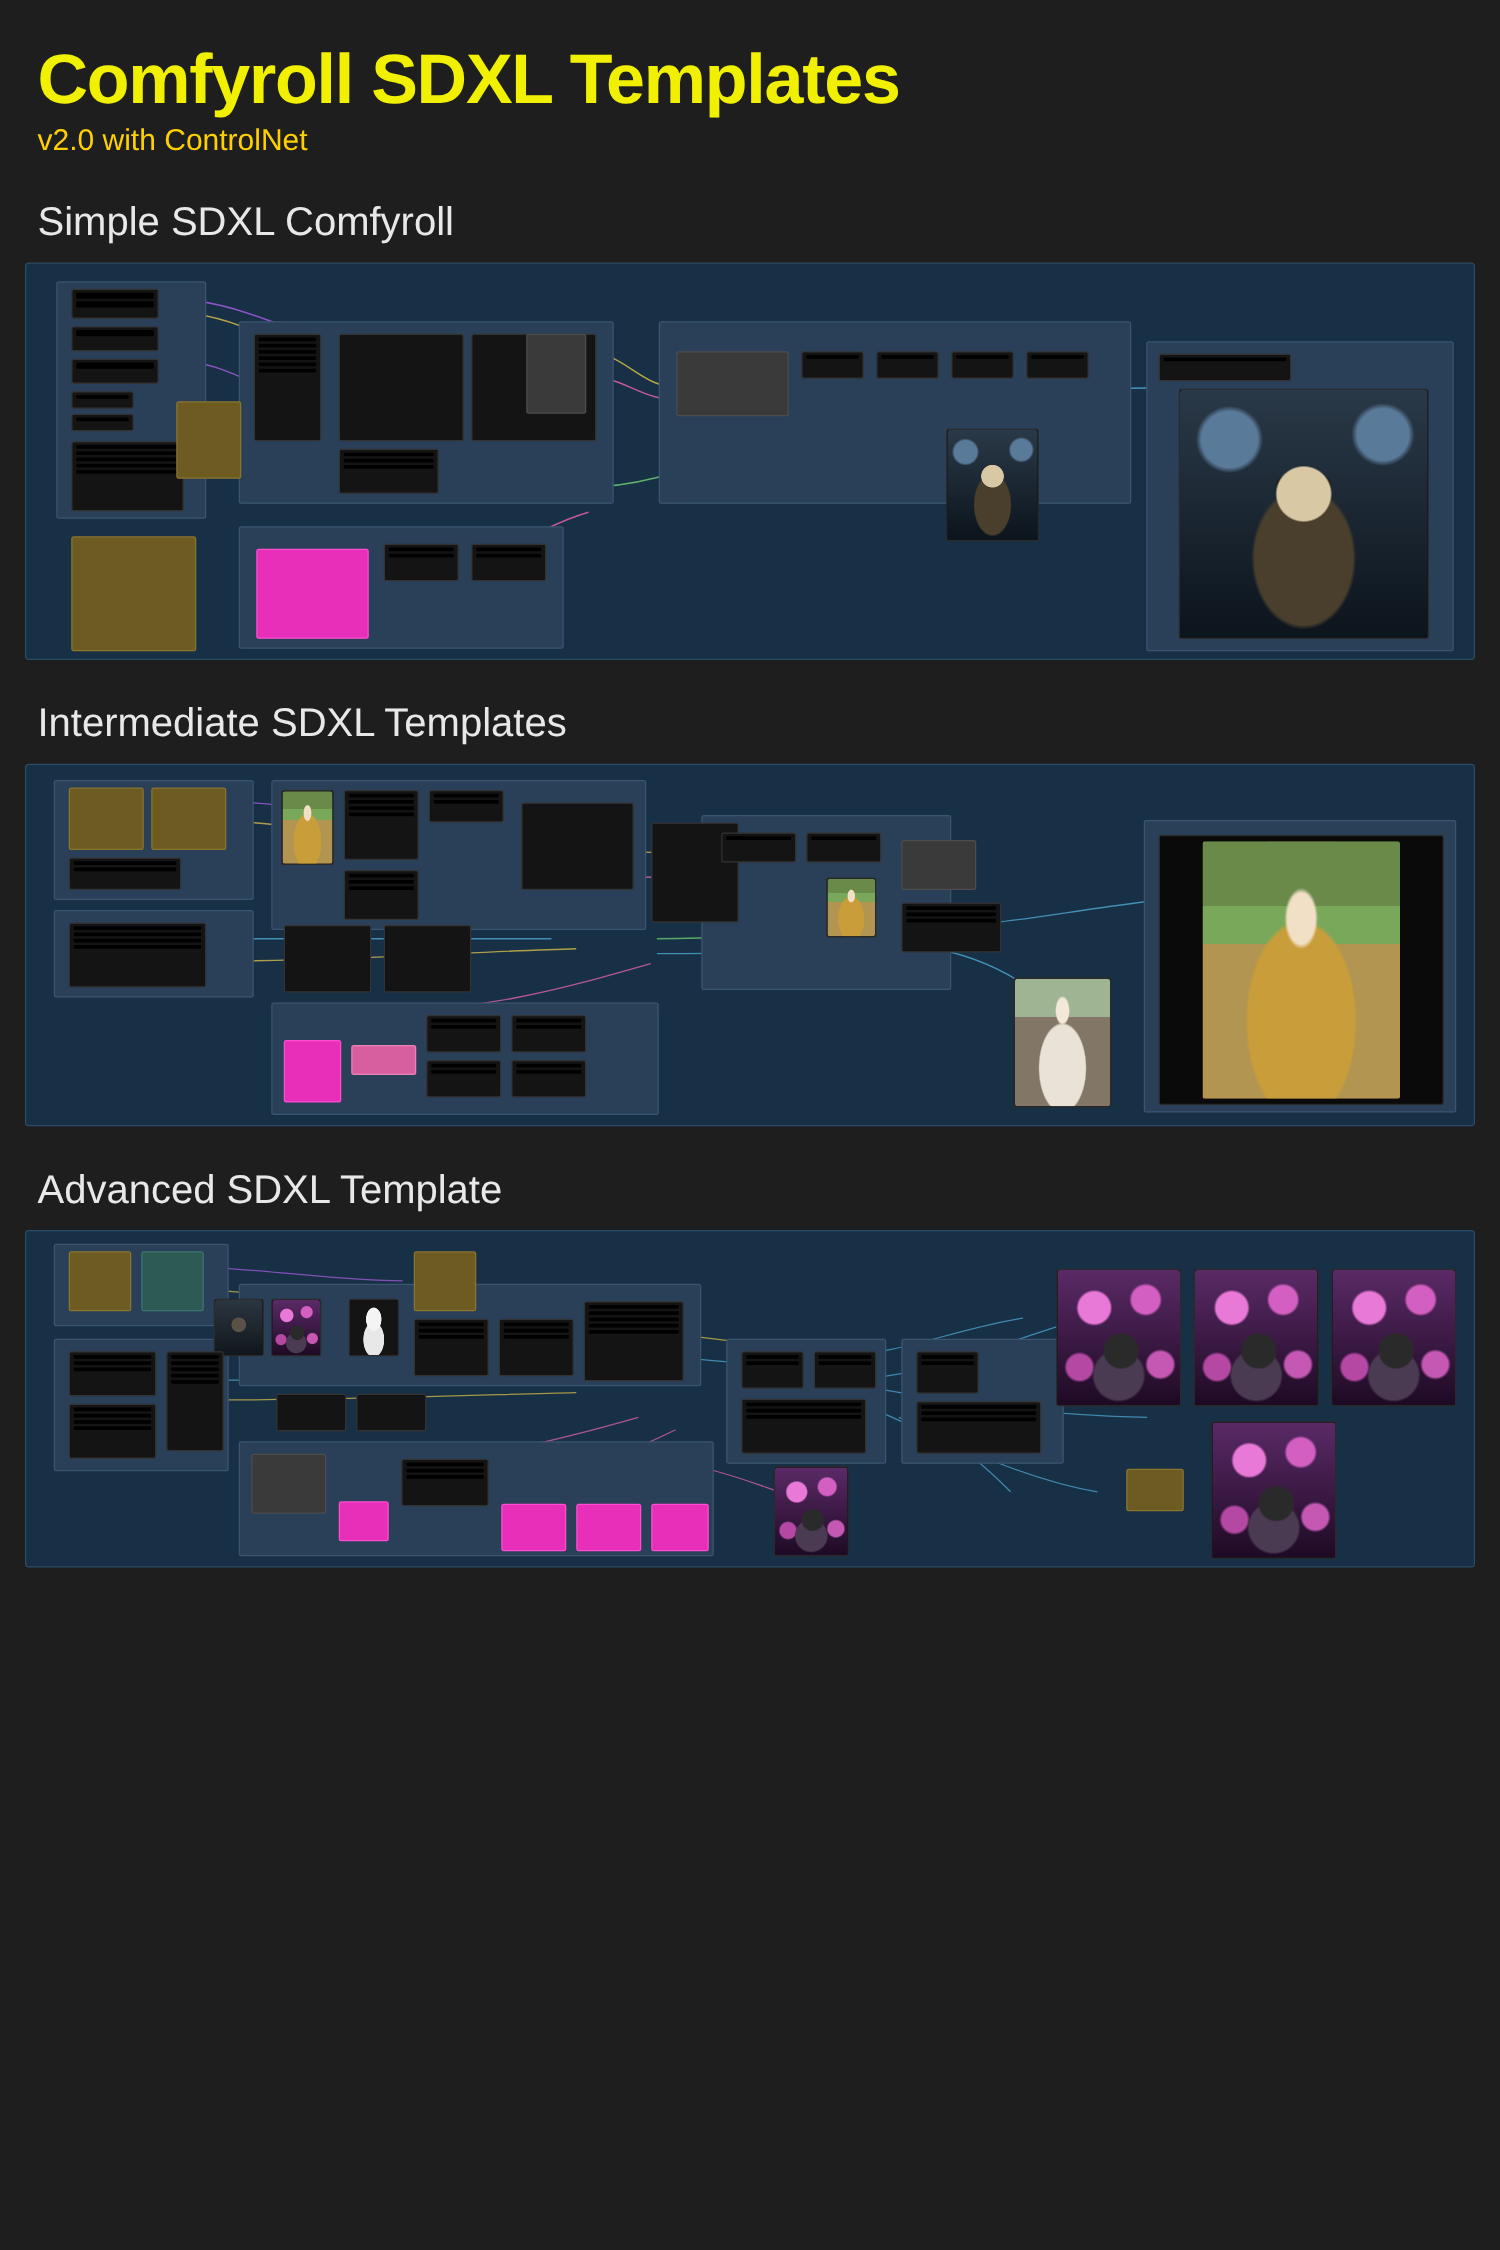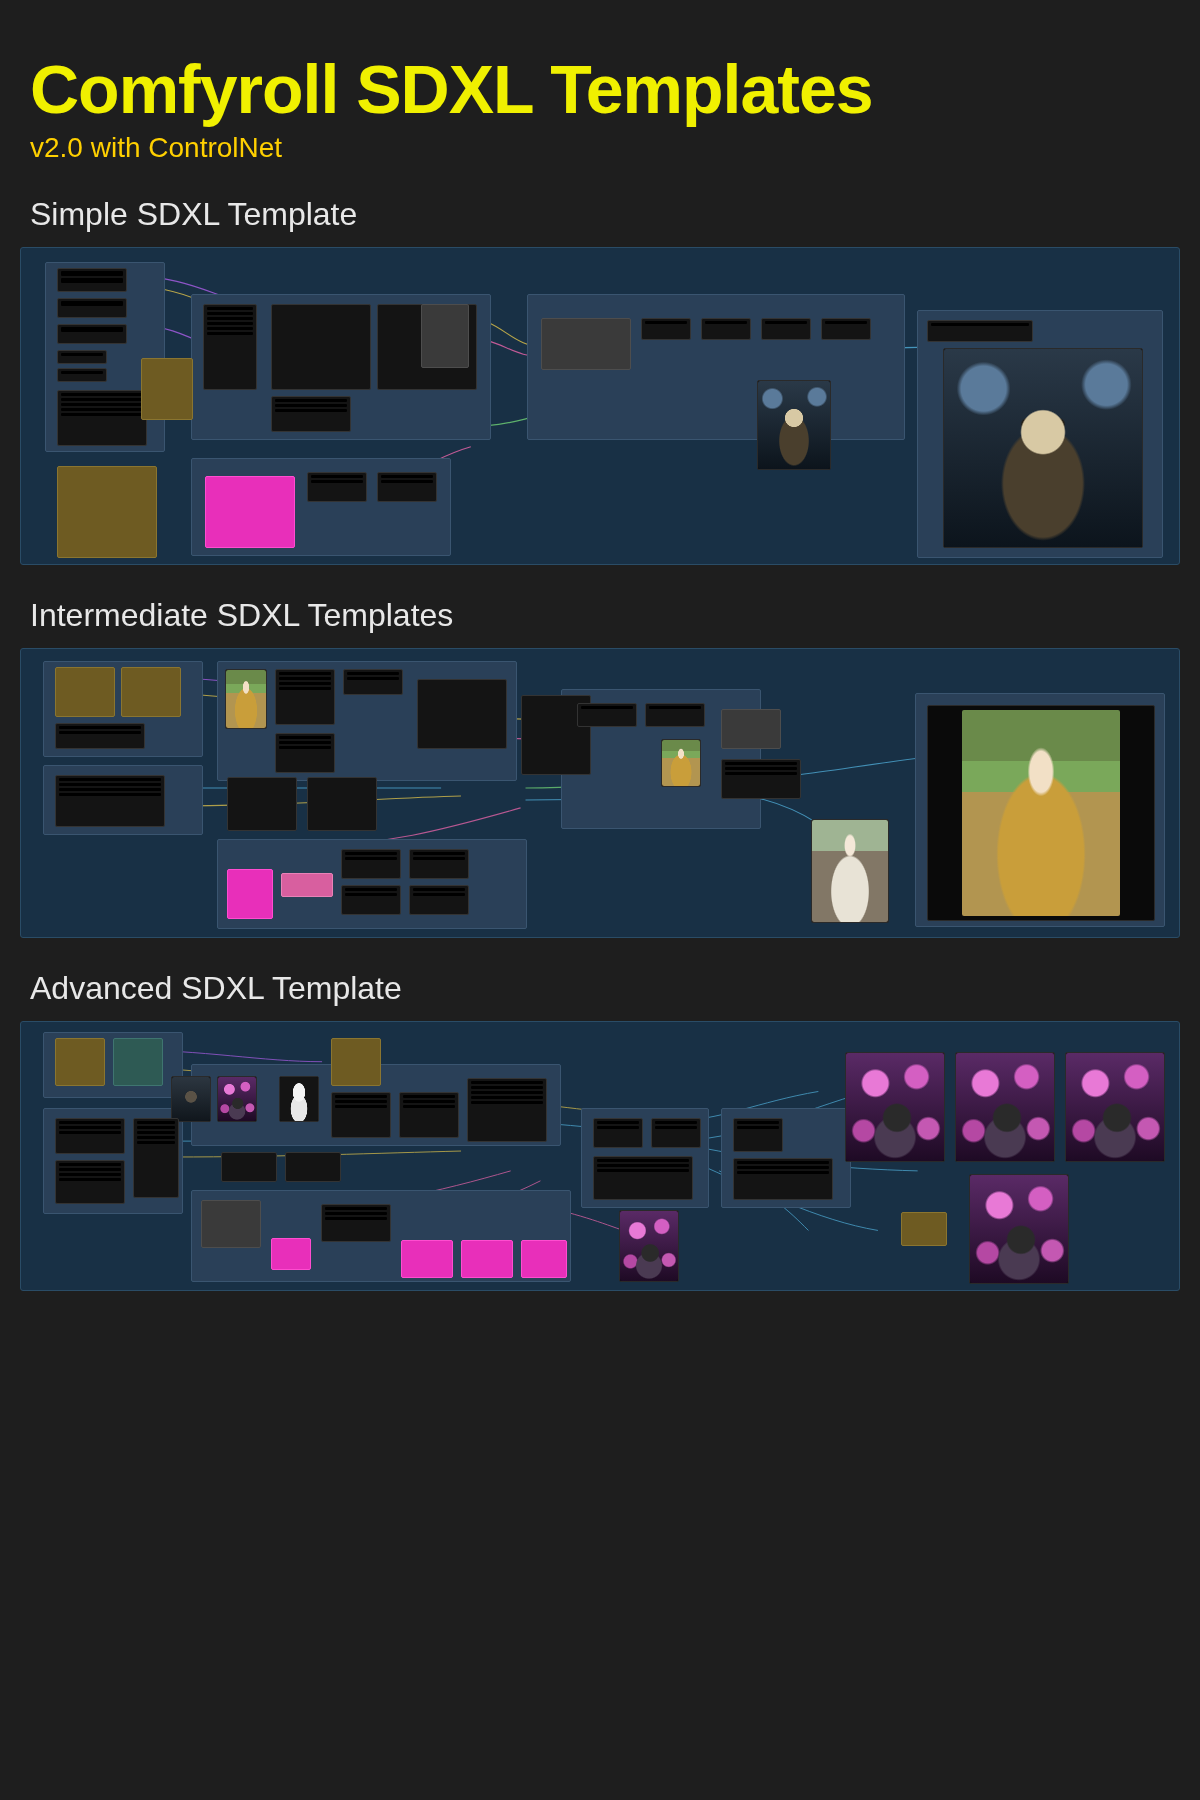--- a/index.html
+++ b/index.html
@@ -5,29 +5,28 @@
   * { box-sizing: border-box; margin: 0; padding: 0; }
   body {
     width: 1200px;
     height: 1800px;
     background: #1e1e1e;
     font-family: Verdana, Geneva, sans-serif;
     color: #e0e0e0;
     overflow: hidden;
   }
   .page-title {
-    font-size: 68px;
+    font-size: 56px;
     font-weight: 700;
     color: #f0f000;
     padding: 30px 0 0 30px;
     letter-spacing: -1px;
-    margin-top: 20px;
   }
   .page-subtitle {
-    font-size: 28px;
+    font-size: 24px;
     color: #ffd000;
     padding: 4px 0 0 30px;
   }
   .section-title {
     font-size: 32px;
     color: #e8e8e8;
     padding: 32px 0 14px 30px;
     font-weight: 400;
   }
   .canvas {
@@ -108,21 +107,21 @@
       radial-gradient(circle at 50% 45%, #5a5246 0 18%, transparent 20%),
       linear-gradient(#2c3640,#10161c);
   }
 </style>
 </head>
 <body>
 
 <h1 class="page-title">Comfyroll SDXL Templates</h1>
 <div class="page-subtitle">v2.0 with ControlNet</div>
 
-<div class="section-title">Simple SDXL Template</div>
+<div class="section-title">Simple SDXL Comfyroll</div>
 <div class="canvas" style="height:318px;">
   <svg viewBox="0 0 1160 318">
     <g fill="none" stroke-width="1.2" opacity="0.9">
       <path d="M103 28 C 180 28 200 60 260 60" stroke="#9b59d6"></path>
       <path d="M103 38 C 200 38 240 105 280 110" stroke="#c9b24a"></path>
       <path d="M103 76 C 170 76 200 118 260 122" stroke="#9b59d6"></path>
       <path d="M103 120 C 150 120 200 170 250 175" stroke="#4aa0c9"></path>
       <path d="M232 70 C 310 70 330 58 390 58" stroke="#c9b24a"></path>
       <path d="M232 90 C 310 90 330 80 390 80" stroke="#d45f9f"></path>
       <path d="M326 140 C 370 140 390 60 430 60" stroke="#c9b24a"></path>

